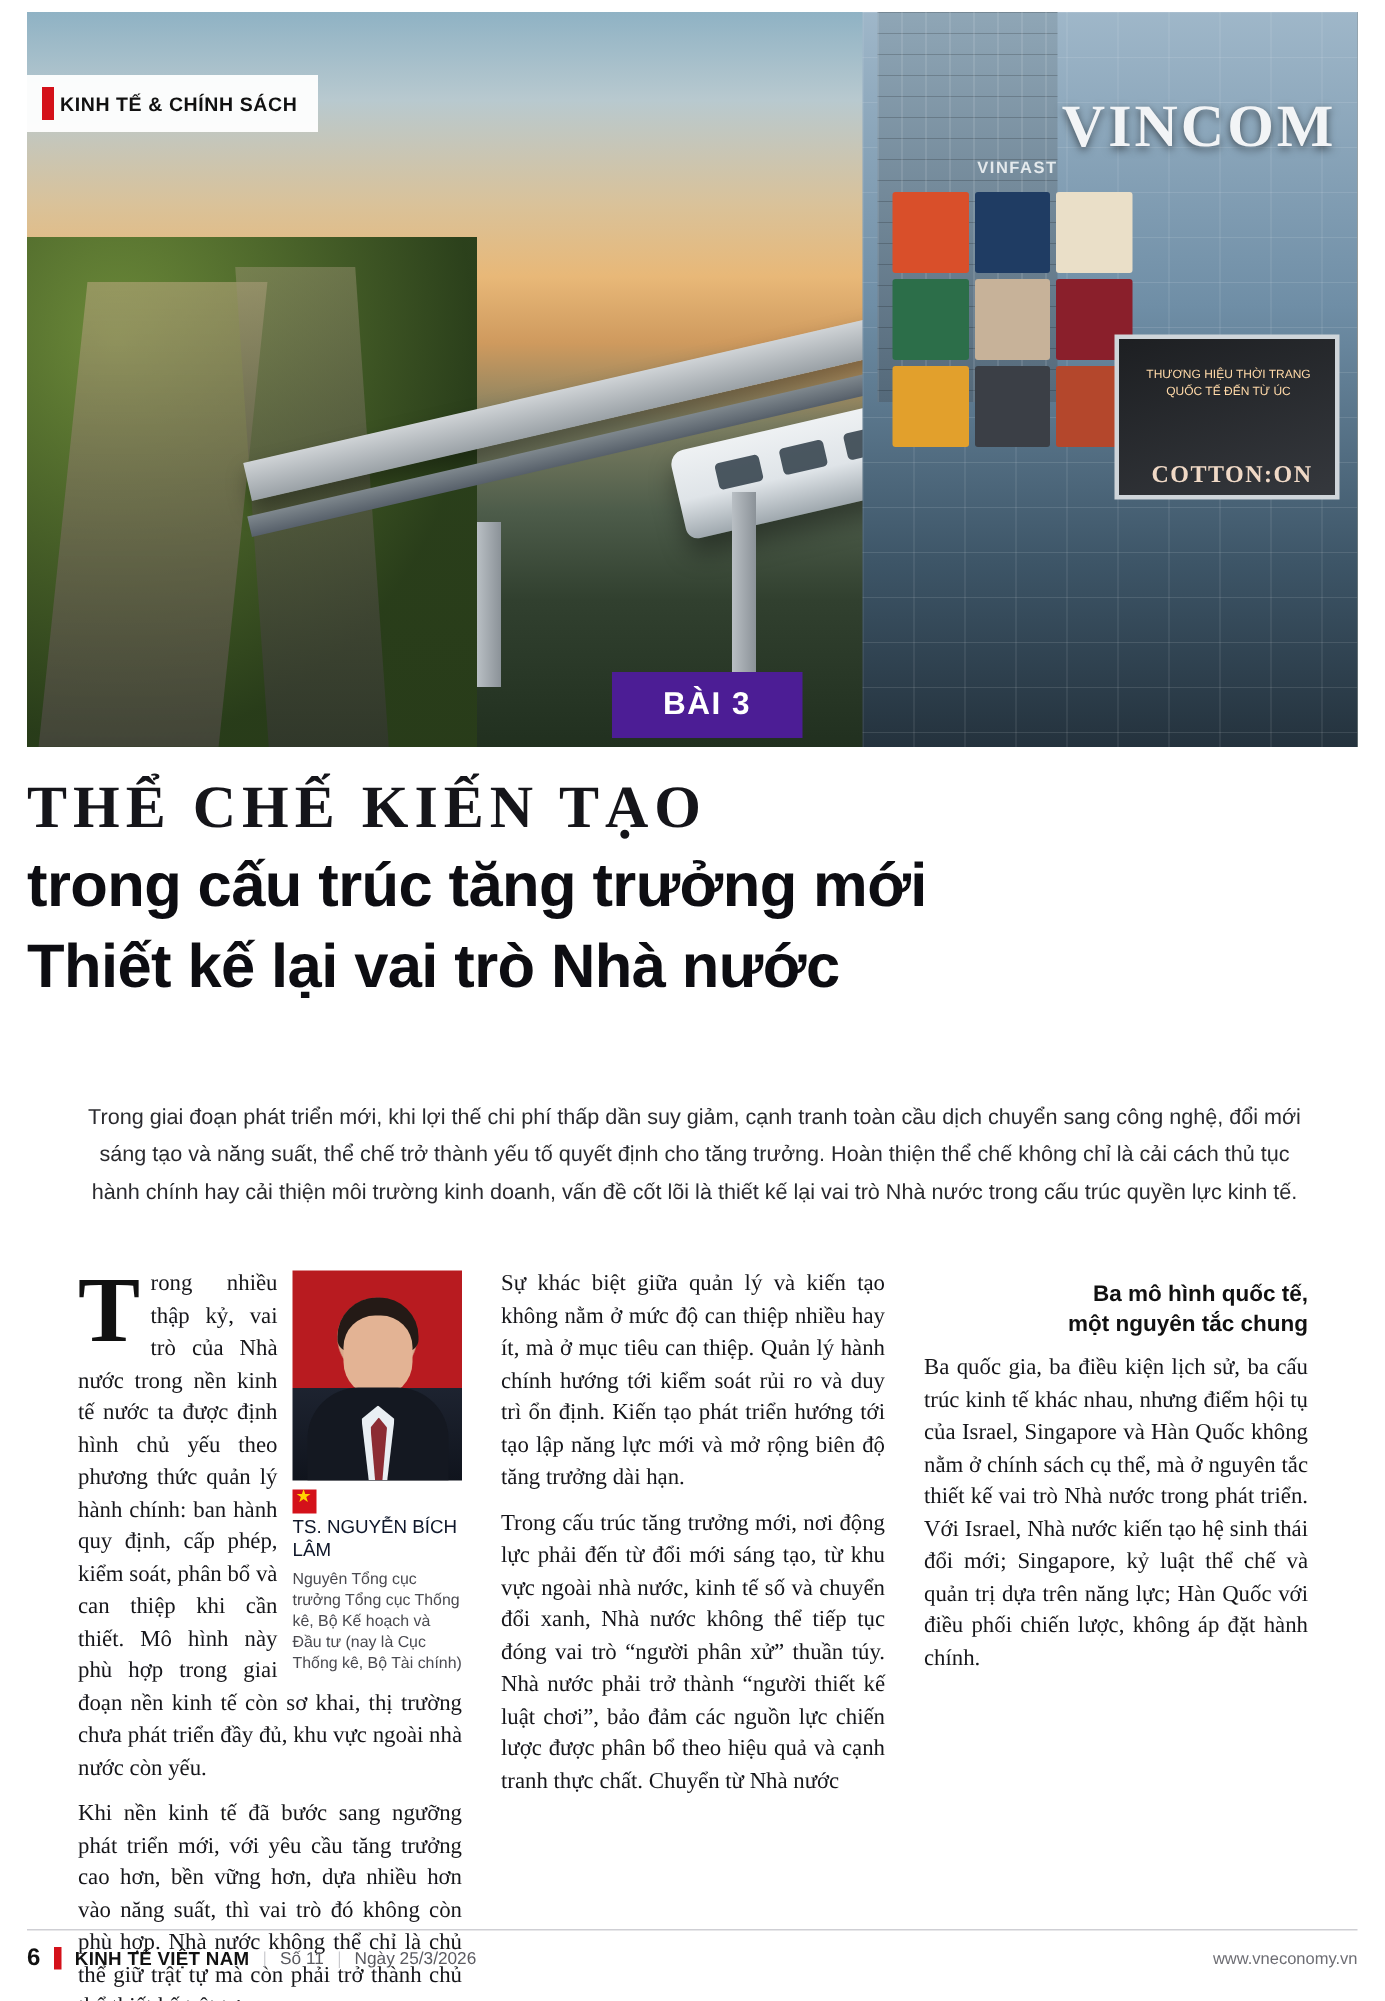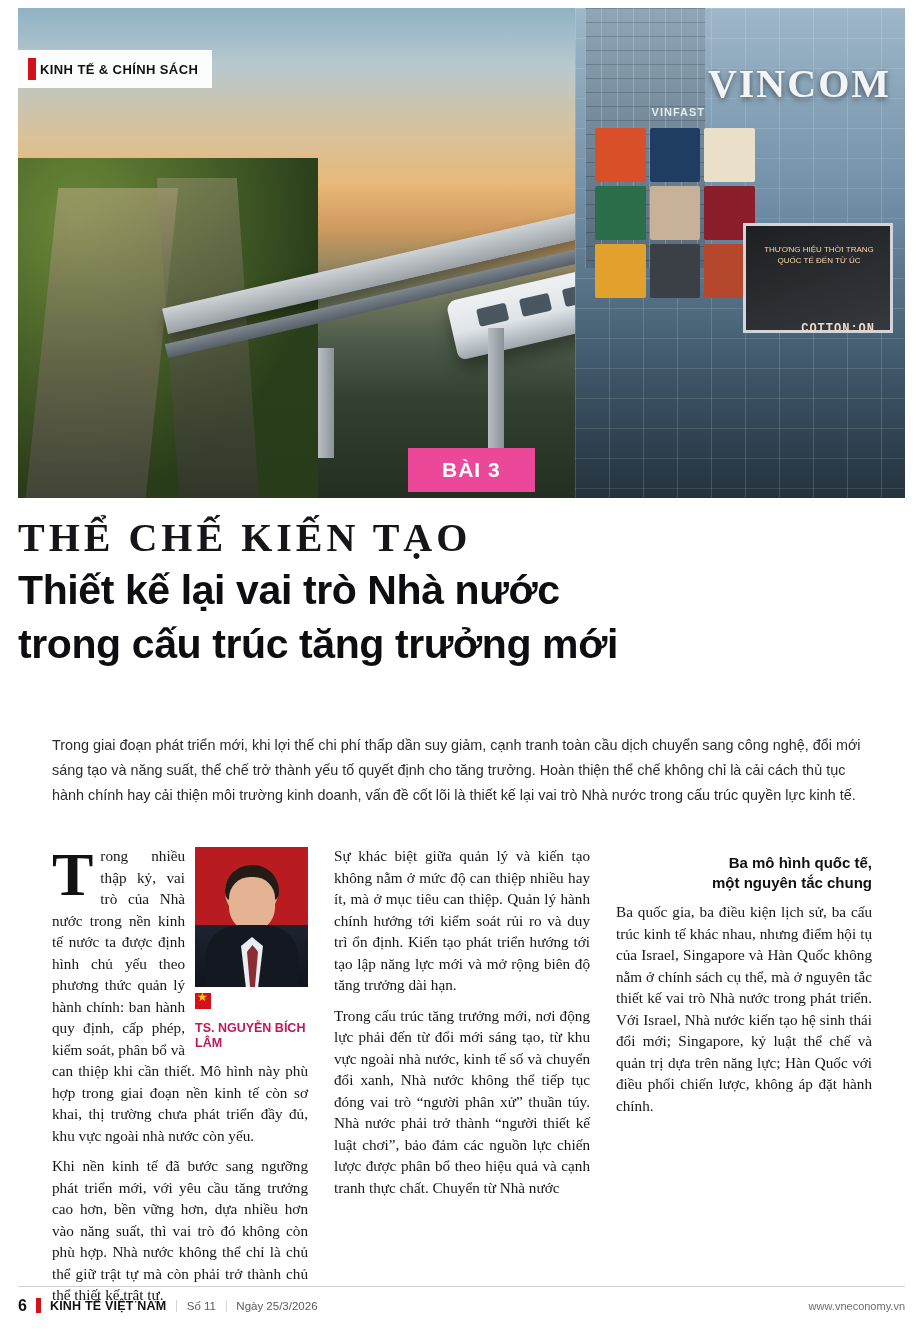--- a/index.html
+++ b/index.html
@@ -129,24 +129,23 @@
     color: #f2f4f6; text-shadow: 0 2px 6px rgba(0,0,0,.55);
   }
   .hero .vinfast {
     position: absolute; right: 200px; top: 98px;
     font-family: "Liberation Sans", sans-serif;
     font-weight: bold; font-size: 11px; letter-spacing: 1px;
     color: #e9eef1; opacity: .95; margin-left: 16px;
   }
   .hero .cotton {
     position: absolute; right: 30px; top: 300px;
-    font-family: Liberation Mono, monospace;
-    font-weight: bold; font-size: 12px; letter-spacing: 1px;
+    font-family: Liberation Serif, serif;
+    font-weight: bold; font-size: 16px; letter-spacing: 1px;
     color: #f0d9c6;
-    margin-top: 14px;
   }
   .hero .adtext {
     position: absolute; right: 26px; top: 236px; width: 120px;
     font-family: "Liberation Sans", sans-serif;
     font-size: 8px; line-height: 11px; color: #ffd9a8; text-align: center;
   }
 
   
   .kicker {
     position: absolute; left: 18px; top: 50px;
@@ -157,21 +156,21 @@
   }
   .kicker .bar { width: 8px; height: 22px; background: #d4111a; display:block; }
   .kicker .txt {
     font-family: "Liberation Sans", sans-serif;
     font-weight: bold; font-size: 13px; letter-spacing: .4px; color: #111;
   }
 
   
   .badge {
     position: absolute; left: 408px; top: 448px;
-    background: #ec4899; color: #fff;
+    background: #4c1d95; color: #fff;
     padding: 10px 34px;
     font-family: "Liberation Sans", sans-serif;
     font-weight: bold; font-size: 21px; letter-spacing: 1px;
     z-index: 6;
   }
 
   
   .head-wrap { position: absolute; left: 18px; top: 515px; width: 887px; text-align: left; }
   .h-top {
     font-family: "Liberation Serif", serif;
@@ -187,20 +186,21 @@
     font-size: 41px;
     line-height: 1.22;
     color: #0d0d12;
     margin-top: 4px;
     letter-spacing: -.4px;
   }
 
   
   .sapo {
     position: absolute; left: 52px; top: 733px; width: 822px;
+    text-align: center;
     font-family: "Liberation Sans", sans-serif;
     font-size: 14.4px;
     line-height: 25px;
     color: #2b2b2f;
   }
 
   
   .cols {
     position: absolute; left: 52px; top: 845px;
     width: 822px; height: 420px;
@@ -262,23 +262,23 @@
   .author .flag {
     width: 16px; height: 16px; background: #d4111a; margin: 6px 0 2px 0;
     position: relative;
   }
   .author .flag::after {
     content: "★"; position: absolute; left: 2px; top: -3px;
     color: #ffd400; font-size: 12px;
   }
   .author .name {
     font-family: "Liberation Sans", sans-serif;
-    font-weight: bold; font-size: 12.5px; line-height: 15px;
-    color: #be185d;
-    margin-top: 12px;
+    font-weight: normal; font-size: 12.5px; line-height: 15px;
+    color: #0f172a;
+    margin-top: 2px;
   }
   .author .role {
     font-family: "Liberation Sans", sans-serif;
     font-size: 10.6px; line-height: 14px; color: #4a4a50;
     margin-top: 5px;
   }
 
   .subhead {
     font-family: "Liberation Sans", sans-serif;
     font-weight: bold;
@@ -367,39 +367,40 @@
 
 <div class="kicker">
   <span class="bar"></span>
   <span class="txt">KINH TẾ &amp; CHÍNH SÁCH</span>
 </div>
 
 <div class="badge">BÀI 3</div>
 
 <div class="head-wrap">
   <div class="h-top">THỂ CHẾ KIẾN TẠO</div>
+  <div class="h-main">trong cấu trúc tăng trưởng mới</div>
   <div class="h-main">Thiết kế lại vai trò Nhà nước</div>
-  <div class="h-main">trong cấu trúc tăng trưởng mới</div>
 </div>
 
 <div class="sapo">Trong giai đoạn phát triển mới, khi lợi thế chi phí thấp dần suy giảm, cạnh tranh toàn cầu dịch chuyển sang công nghệ, đổi mới sáng tạo và năng suất, thể chế trở thành yếu tố quyết định cho tăng trưởng. Hoàn thiện thể chế không chỉ là cải cách thủ tục hành chính hay cải thiện môi trường kinh doanh, vấn đề cốt lõi là thiết kế lại vai trò Nhà nước trong cấu trúc quyền lực kinh tế.</div>
 
 <div class="cols">
 
   <div class="col">
     <div class="author">
       <div class="photo">
         <div class="hair"></div>
         <div class="face"></div>
         <div class="suit"></div>
         <div class="shirt"></div>
         <div class="tie"></div>
       </div>
       <div class="flag"></div>
       <div class="name">TS. NGUYỄN BÍCH LÂM</div>
+      <div class="role">Nguyên Tổng cục trưởng Tổng cục Thống kê, Bộ Kế hoạch và Đầu tư (nay là Cục Thống kê, Bộ Tài chính)</div>
     </div>
     <p class="dropcap">Trong nhiều thập kỷ, vai trò của Nhà nước trong nền kinh tế nước ta được định hình chủ yếu theo phương thức quản lý hành chính: ban hành quy định, cấp phép, kiểm soát, phân bổ và can thiệp khi cần thiết. Mô hình này phù hợp trong giai đoạn nền kinh tế còn sơ khai, thị trường chưa phát triển đầy đủ, khu vực ngoài nhà nước còn yếu.</p>
     <p>Khi nền kinh tế đã bước sang ngưỡng phát triển mới, với yêu cầu tăng trưởng cao hơn, bền vững hơn, dựa nhiều hơn vào năng suất, thì vai trò đó không còn phù hợp. Nhà nước không thể chỉ là chủ thể giữ trật tự mà còn phải trở thành chủ thể thiết kế trật tự.</p>
   </div>
 
   <div class="col">
     <p>Sự khác biệt giữa quản lý và kiến tạo không nằm ở mức độ can thiệp nhiều hay ít, mà ở mục tiêu can thiệp. Quản lý hành chính hướng tới kiểm soát rủi ro và duy trì ổn định. Kiến tạo phát triển hướng tới tạo lập năng lực mới và mở rộng biên độ tăng trưởng dài hạn.</p>
     <p>Trong cấu trúc tăng trưởng mới, nơi động lực phải đến từ đổi mới sáng tạo, từ khu vực ngoài nhà nước, kinh tế số và chuyển đổi xanh, Nhà nước không thể tiếp tục đóng vai trò “người phân xử” thuần túy. Nhà nước phải trở thành “người thiết kế luật chơi”, bảo đảm các nguồn lực chiến lược được phân bổ theo hiệu quả và cạnh tranh thực chất. Chuyển từ Nhà nước</p>
   </div>
 

